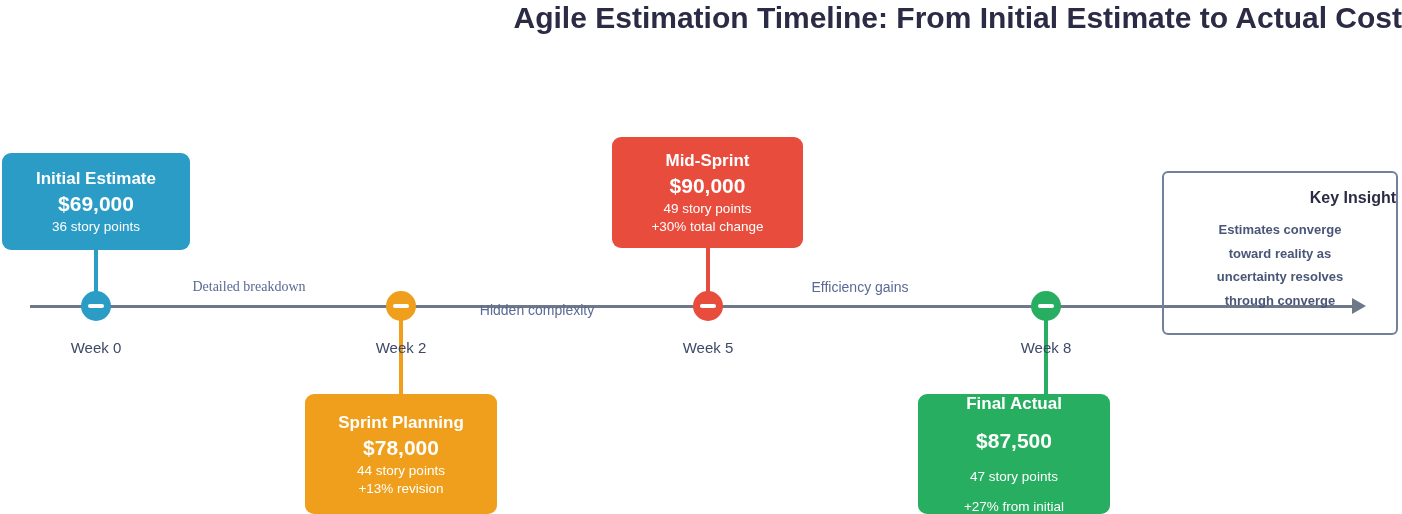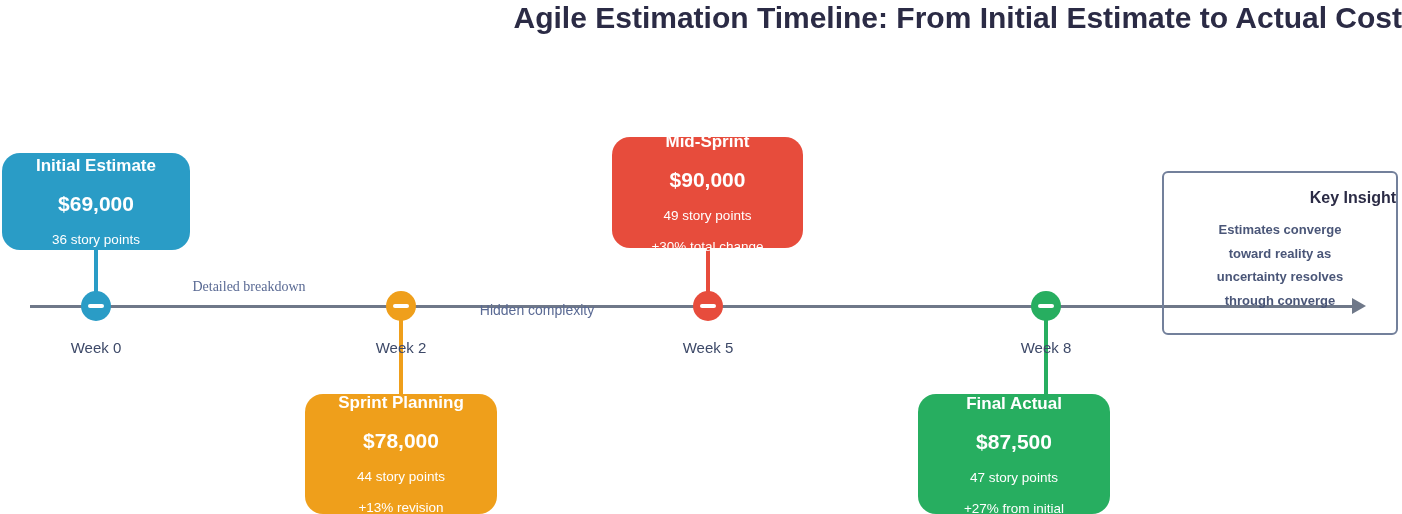--- a/index.html
+++ b/index.html
@@ -13,22 +13,22 @@
   .tl-arrow{position:absolute;left:1352px;top:298px;width:0;height:0;
     border-top:8px solid transparent;border-bottom:8px solid transparent;
     border-left:14px solid var(--line);z-index:1;}
 
   .stem{position:absolute;width:4px;transform:translateX(-50%);z-index:2;}
   .dot{position:absolute;top:291px;width:30px;height:30px;border-radius:50%;
     transform:translateX(-50%);z-index:3;}
   .dot .notch{position:absolute;left:50%;top:50%;transform:translate(-50%,-50%);
     width:16px;height:4px;background:#fff;border-radius:2px;}
 
-  .card{position:absolute;border-radius:18px;color:#ffffff;text-align:center;
-    display:flex;flex-direction:column;justify-content:center;gap:16px;z-index:4;}
+  .card{position:absolute;border-radius:9px;color:#ffffff;text-align:center;
+    display:flex;flex-direction:column;justify-content:center;gap:3px;z-index:4;}
   .card .name{font-size:17px;font-weight:bold;}
   .card .amount{font-size:21px;font-weight:bold;}
   .card .detail{font-size:13.5px;}
 
   .week{position:absolute;top:339px;width:140px;transform:translateX(-50%);
     text-align:center;font-size:15px;font-weight:500;color:var(--week);z-index:3;}
   .seg{position:absolute;top:279px;width:230px;transform:translateX(-50%);
     text-align:center;font-size:14px;color:var(--segment);z-index:2;}
 
   .legend{position:absolute;left:1162px;top:171px;width:232px;height:160px;
@@ -59,20 +59,21 @@
 
 <div class="canvas">
 
   <div class="main-title">Agile Estimation Timeline: From Initial Estimate to Actual Cost</div>
 
   <div class="tl-line"></div>
   <div class="tl-arrow"></div>
 
   <div class="seg seg-1">Detailed breakdown</div>
   <div class="seg seg-2">Hidden complexity</div>
+  <div class="seg seg-3">Efficiency gains</div>
 
   <div class="stem x-1 stem-up-1 bg-blue"></div>
   <div class="stem x-2 stem-dn-2 bg-orange"></div>
   <div class="stem x-3 stem-up-3 bg-red"></div>
   <div class="stem x-4 stem-dn-4 bg-green"></div>
 
   <div class="dot x-1 bg-blue">
       <span class="notch"></span>
     </div>
   <div class="dot x-2 bg-orange">

